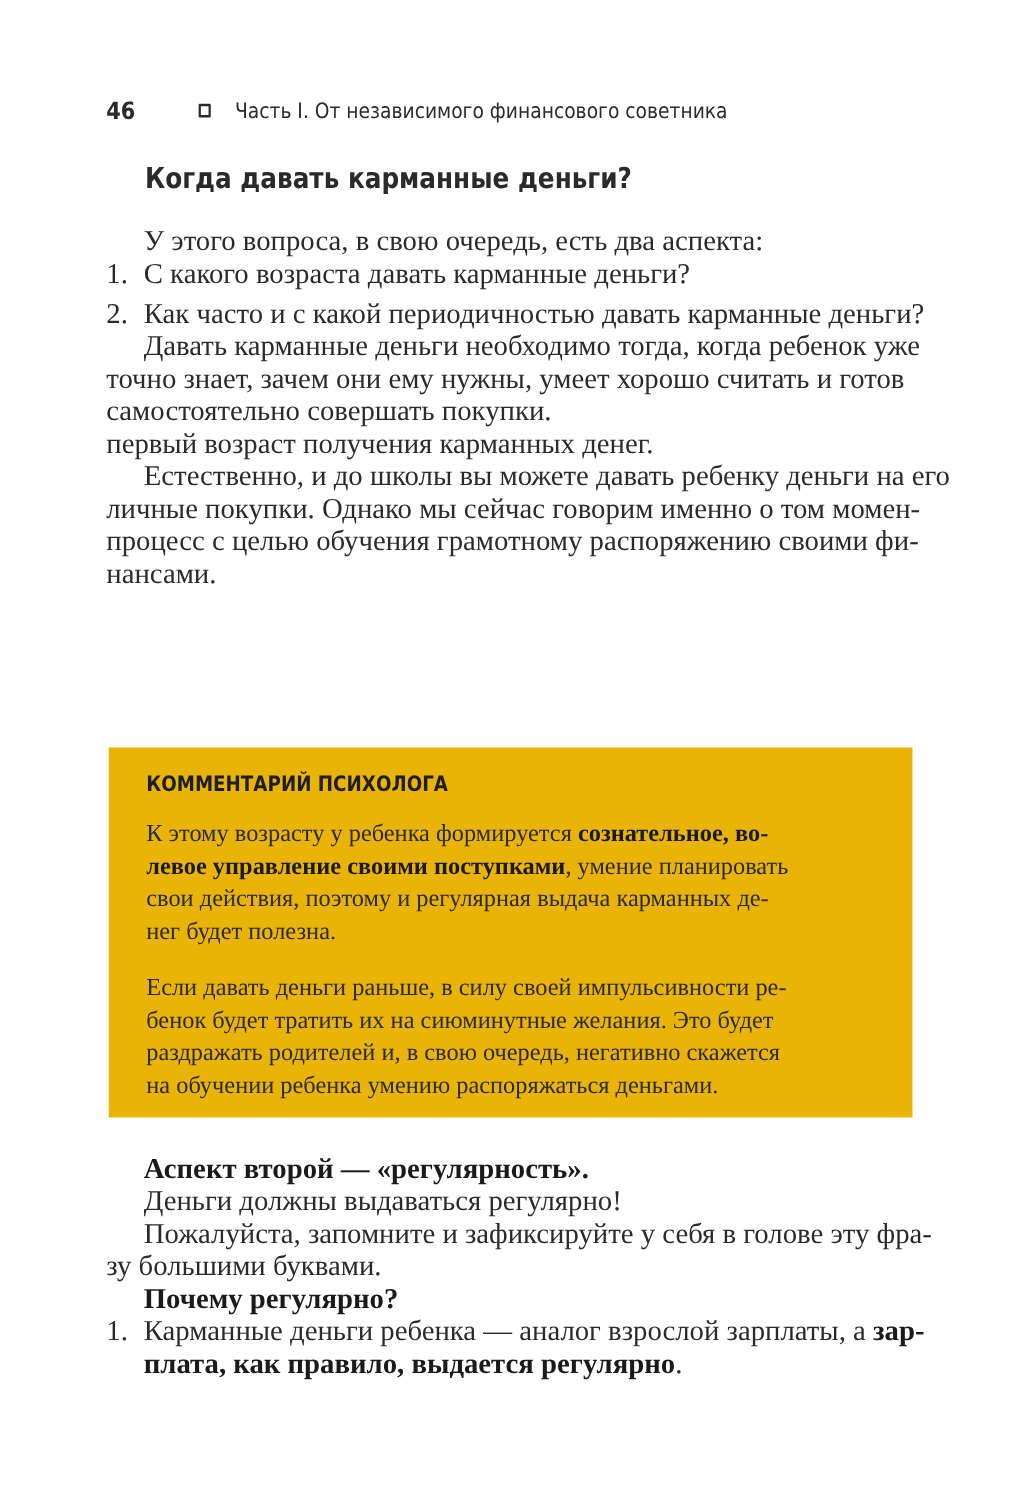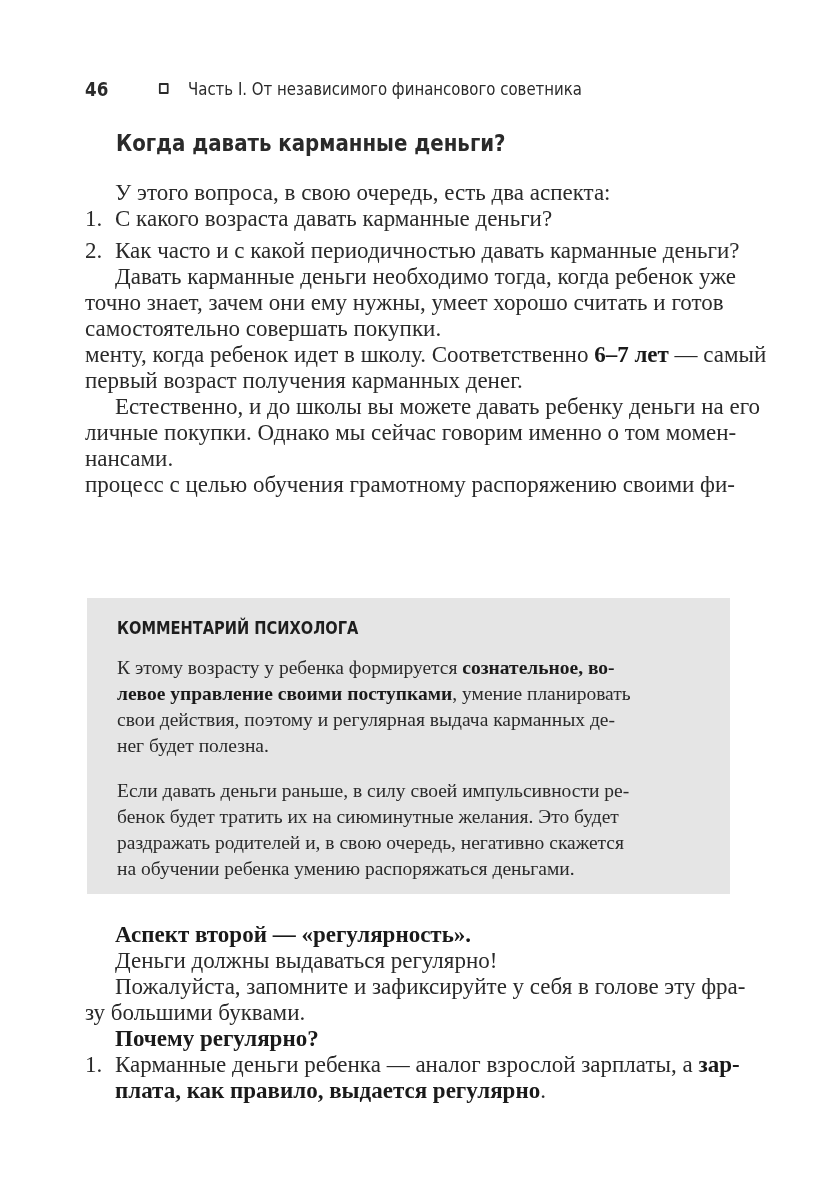--- a/index.html
+++ b/index.html
@@ -26,21 +26,21 @@
       transform: scaleX(0.86); transform-origin: left center;
     }
     .text { position: absolute; left: 85px; width: 650px; font-size: 23px; line-height: 26px; }
     .line { white-space: nowrap; height: 26px; position: relative; }
     .indent { padding-left: 30px; }
     .num { position: absolute; left: 0; }
     .item-text { padding-left: 30px; font-family: Liberation Serif, serif; }
     b { font-weight: bold; color: #1a1a1a; }
     .callout {
       position: absolute; left: 87px; top: 598px; width: 643px; height: 296px;
-      background: #e5e5e5;
+      background: #eab308;
     }
     .callout-title {
       position: absolute; left: 30px; top: 20px; margin: 0;
       font-family: "DejaVu Sans", "Liberation Sans", sans-serif;
       font-size: 17px; font-weight: bold; color: #1e1e1e; white-space: nowrap;
       transform: scaleX(0.86); transform-origin: left center;
     }
     .callout-body { position: absolute; left: 30px; width: 590px; font-size: 19.5px; line-height: 26px; }
   </style>
 </head>
@@ -60,26 +60,25 @@
     <span class="num">1.</span>
     <span class="item-text">С какого возраста давать карманные деньги?</span>
   </div>
   <div class="line" style="margin-top:6px;">
     <span class="num">2.</span>
     <span class="item-text">Как часто и с какой периодичностью давать карманные деньги?</span>
   </div>
   <div class="line indent">Давать карманные деньги необходимо тогда, когда ребенок уже</div>
   <div class="line">точно знает, зачем они ему нужны, умеет хорошо считать и готов</div>
   <div class="line">самостоятельно совершать покупки.</div>
-  <div class="line"><span>менту, когда ребенок идет в школу. Соответственно </span><b>6–7 лет</b><span> — самый</span></div>
   <div class="line">первый возраст получения карманных денег.</div>
   <div class="line indent">Естественно, и до школы вы можете давать ребенку деньги на его</div>
   <div class="line">личные покупки. Однако мы сейчас говорим именно о том момен-</div>
+  <div class="line">процесс с целью обучения грамотному распоряжению своими фи-</div>
   <div class="line">нансами.</div>
-  <div class="line">процесс с целью обучения грамотному распоряжению своими фи-</div>
 </div>
 
 <div class="callout">
   <div class="callout-title">КОММЕНТАРИЙ ПСИХОЛОГА</div>
   <div class="callout-body" style="top:180px;">
     <div class="line">Если давать деньги раньше, в силу своей импульсивности ре-</div>
     <div class="line">бенок будет тратить их на сиюминутные желания. Это будет</div>
     <div class="line">раздражать родителей и, в свою очередь, негативно скажется</div>
     <div class="line">на обучении ребенка умению распоряжаться деньгами.</div>
   </div>

